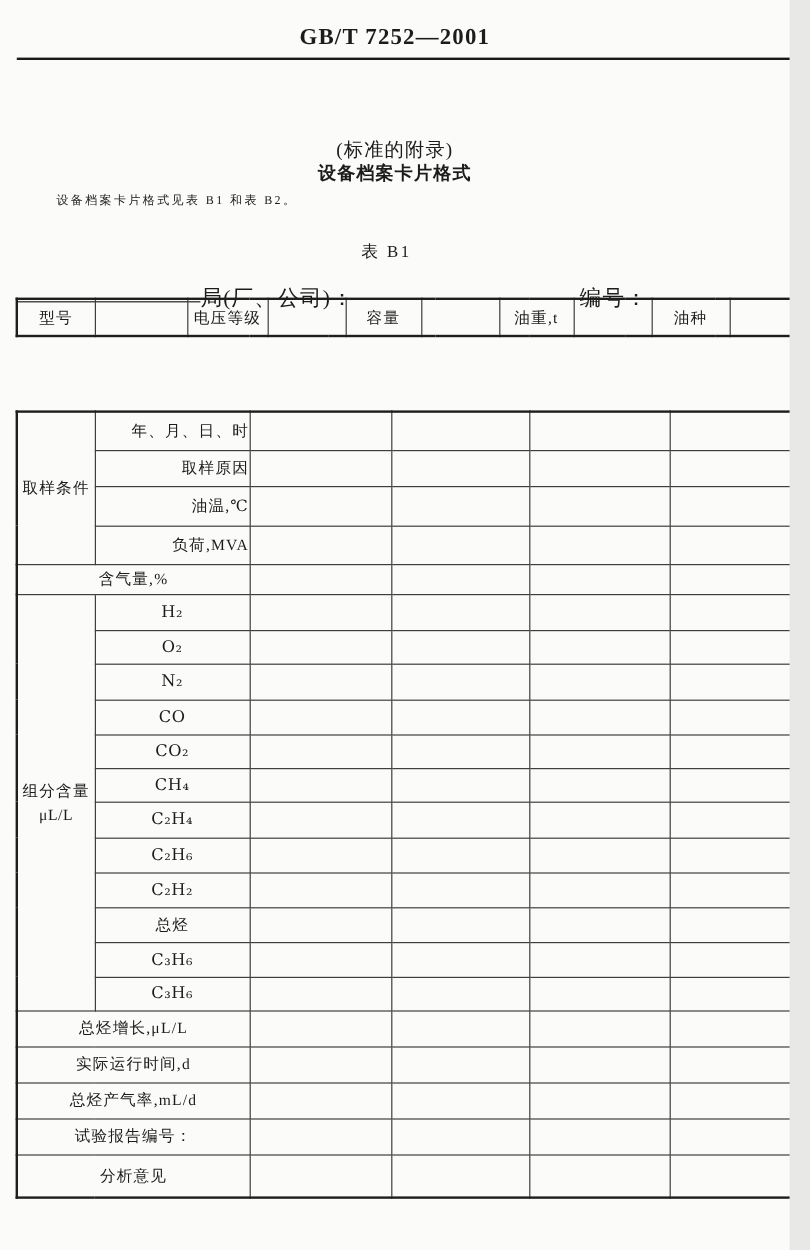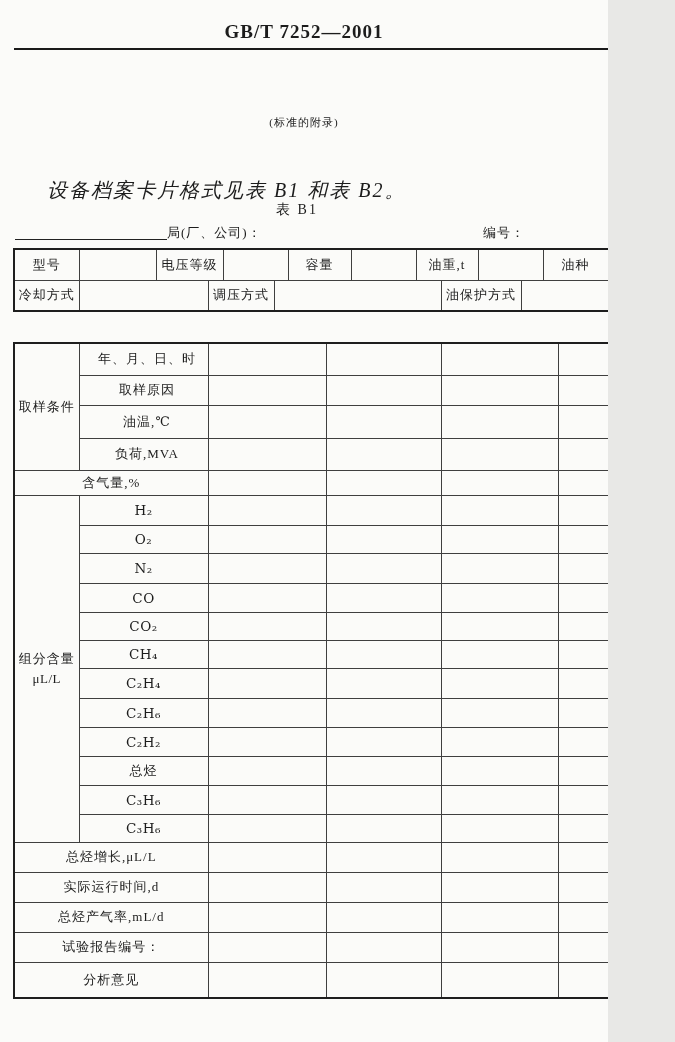--- a/index.html
+++ b/index.html
@@ -1,51 +1,52 @@
 <!DOCTYPE html>
 <html><head>
 <meta charset="utf-8">
 <style>
   html,body{margin:0;padding:0;background:#e8e8e6;}
-  .canvas{position:relative;width:608px;height:1042px;background:#fbfbf9;overflow:hidden;
+  .canvas{position:relative;width:658px;height:1042px;background:#fbfbf9;overflow:hidden;
           font-family:"Liberation Serif","DejaVu Serif",serif;color:#1c1c1c;}
   .abs{position:absolute;}
   .ctr{left:0;right:0;text-align:center;}
   .std-no{top:21px;font-size:19px;font-weight:bold;letter-spacing:1px;}
   .rule{top:48px;left:14px;width:654px;height:2px;background:#1a1a1a;}
   .t1{top:90px;font-size:17px;font-weight:bold;}
-  .t2{top:115px;font-size:11px;letter-spacing:1px;}
+  .t2{top:115px;font-size:16px;letter-spacing:1px;}
   .t3{top:135px;font-size:15px;font-weight:bold;letter-spacing:1px;}
-  .intro{top:177px;left:47px;font-size:20px;letter-spacing:2px;font-style:italic;}
+  .intro{top:160px;left:47px;font-size:10px;letter-spacing:2px;}
   .caption{top:201px;left:0;right:0;display:flex;justify-content:center;align-items:baseline;font-size:14px;letter-spacing:2px;}
   .caption .pfx{margin-right:14px;}
   .caption .u{border-bottom:1.5px solid #1c1c1c;padding-bottom:2px;}
-  .orgline{top:222px;left:0;right:0;height:20px;font-size:13px;letter-spacing:1px;padding-left:32px;}
+  .orgline{top:234px;left:0;right:0;height:20px;font-size:18px;letter-spacing:1px;padding-left:32px;}
   .blankline{position:absolute;left:15px;width:152px;height:17px;border-bottom:1.5px solid #222;}
   .orglabel{position:absolute;left:167px;top:2px;}
   .nolabel{position:absolute;left:483px;top:2px;}
   table{border-collapse:collapse;table-layout:fixed;position:absolute;left:13px;width:659px;
         border:2px solid #1e1e1e;}
   .ta{top:248px;}
   .tb{top:342px;}
   td{border:1px solid #3f3f3f;padding:0;overflow:hidden;vertical-align:middle;
      font-size:13px;letter-spacing:1px;text-align:center;}
-  td.s{text-align:center;padding-left:7px;margin-left:39px;}
+  td.s{text-align:right;padding-left:7px;margin-left:39px;}
   td.f{font-family:"DejaVu Serif",serif;font-size:13.5px;letter-spacing:0.5px;}
   .grp{line-height:1.5;}
   .grp .sub{font-family:Liberation Serif, serif;letter-spacing:0.5px;}
 </style>
 </head>
 <body>
 
 <div class="canvas">
 
   <div class="abs ctr std-no">GB/T 7252—2001</div>
   <div class="abs rule"></div>
   <div class="abs ctr t2">(标准的附录)</div>
+  <div class="abs ctr t3">设备档案卡片格式</div>
   <div class="abs intro">设备档案卡片格式见表 B1 和表 B2。</div>
 
   <div class="abs caption">
     <span class="pfx">表 B1</span>
   </div>
 
   <div class="abs orgline">
     <span class="blankline"></span>
     <span class="orglabel">局(厂、公司)：</span>
     <span class="nolabel">编号：</span>
@@ -76,28 +77,20 @@
       <td class="v"></td>
       <td colspan="2">电压等级</td>
       <td colspan="2" class="v"></td>
       <td>容量</td>
       <td colspan="2" class="v"></td>
       <td colspan="2">油重,t</td>
       <td colspan="2" class="v"></td>
       <td colspan="2">油种</td>
       <td class="v"></td>
     </tr>
-    <tr style="height:31px">
-      <td>冷却方式</td>
-      <td colspan="2" class="v"></td>
-      <td colspan="2">调压方式</td>
-      <td colspan="5" class="v"></td>
-      <td colspan="2">油保护方式</td>
-      <td colspan="4" class="v"></td>
-    </tr>
   </tbody>
     </table>
 
   <table class="tb">
     <colgroup>
       <col style="width:65px">
         <col style="width:129px">
         <col style="width:118px">
       <col style="width:115px">
         <col style="width:117px">

